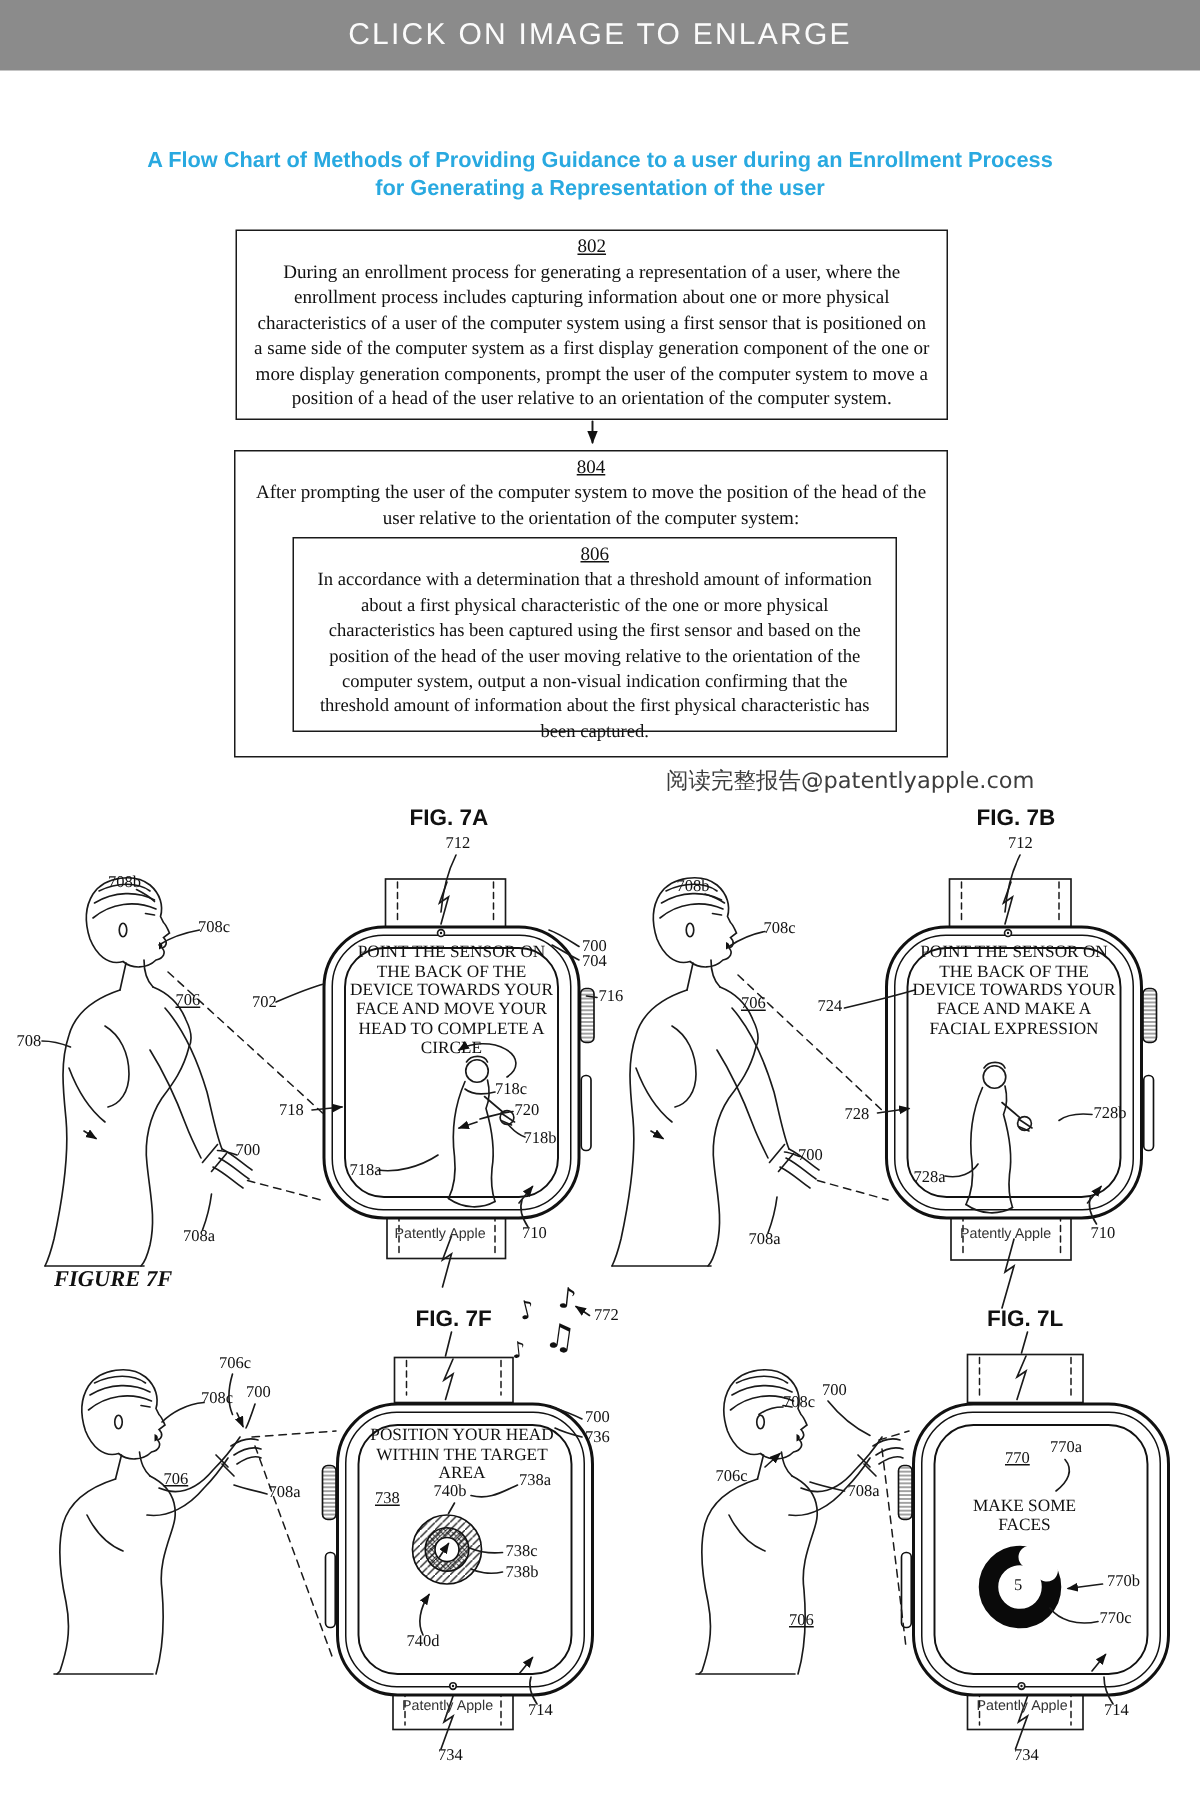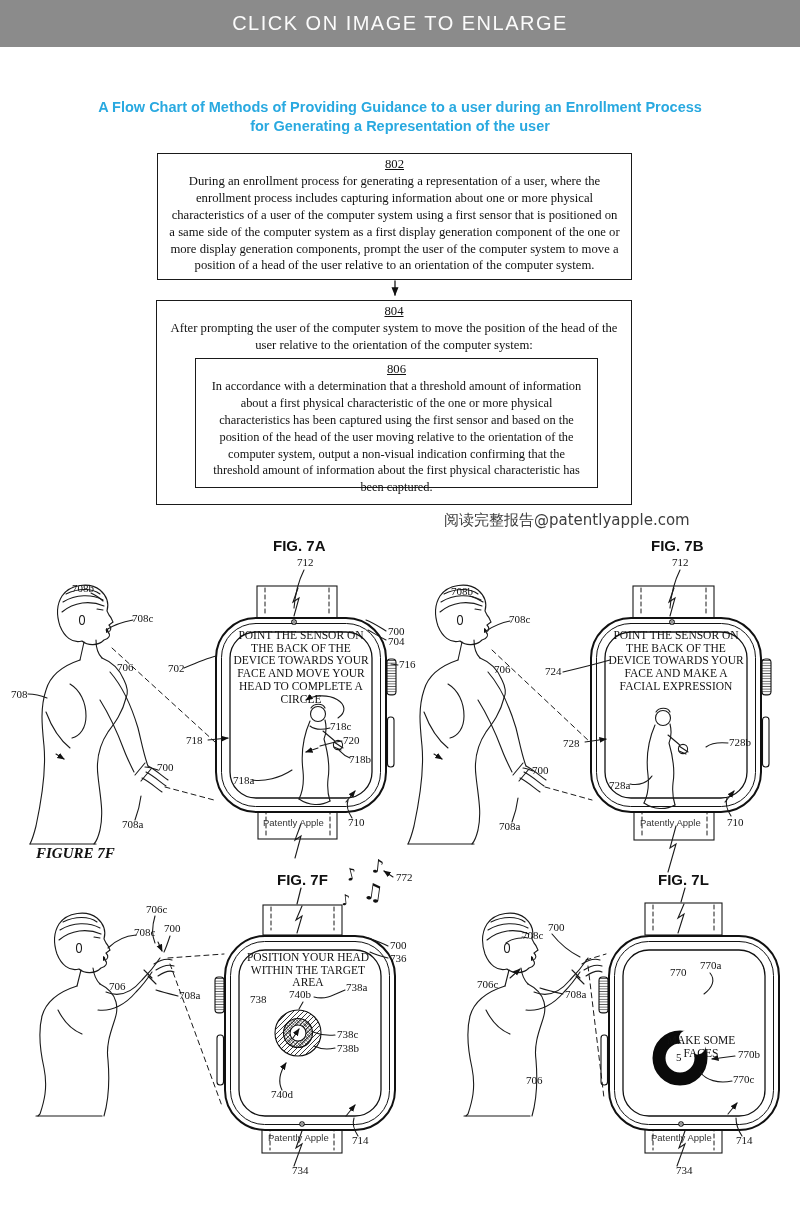--- a/index.html
+++ b/index.html
@@ -13,21 +13,21 @@
     font-weight:bold;font-size:14.5px;color:#29a9e0;}
   .box{position:absolute;border:1.5px solid #1a1a1a;background:#fff;text-align:center;
     font-size:12.7px;line-height:16.9px;color:#111;padding:2px 10px 0 10px;box-sizing:border-box;}
   .num{text-decoration:underline;}
   .watermark{position:absolute;left:428px;top:511px;font-family:"DejaVu Sans","Liberation Sans",sans-serif;
     font-size:15px;color:#3d3d3d;margin-left:16px;}
   .art{position:absolute;left:0;top:0;width:800px;height:1206px;}
   .ftitle{position:absolute;font-family:"Liberation Sans",sans-serif;font-weight:bold;font-size:15px;color:#111;white-space:nowrap;}
   .cap7f{position:absolute;left:36px;top:845px;font-weight:bold;font-style:italic;font-size:15px;color:#111;white-space:nowrap;}
   .rlbl{position:absolute;font-size:11px;color:#111;white-space:nowrap;}
-  .ul{}
+  .ul{text-decoration:underline;}
   .stext{position:absolute;text-align:center;font-size:11.5px;line-height:12.7px;color:#111;}
   .brand{position:absolute;font-family:"Liberation Sans",sans-serif;font-size:9.5px;color:#333;white-space:nowrap;}
   .note{position:absolute;font-family:"DejaVu Sans",sans-serif;color:#111;line-height:1;}
 </style>
 </head>
 <body>
 
 <div class="page">
 
   <div class="banner">
@@ -247,21 +247,21 @@
 
   <div class="ftitle" style="left:273px;top:537px;">FIG. 7A</div>
   <div class="ftitle" style="left:651px;top:537px;text-align:center;">FIG. 7B</div>
   <div class="ftitle" style="left:277px;top:871px;">FIG. 7F</div>
   <div class="ftitle" style="left:658px;top:871px;">FIG. 7L</div>
   <div class="cap7f">FIGURE 7F</div>
 
   <div class="stext" style="left:233px;top:629px;width:136px;">POINT THE SENSOR ON THE BACK OF THE DEVICE TOWARDS YOUR FACE AND MOVE YOUR HEAD TO COMPLETE A CIRCLE</div>
   <div class="stext" style="left:608px;top:629px;width:136px;">POINT THE SENSOR ON THE BACK OF THE DEVICE TOWARDS YOUR FACE AND MAKE A FACIAL EXPRESSION</div>
   <div class="stext" style="left:240px;top:951px;width:136px;">POSITION YOUR HEAD WITHIN THE TARGET AREA</div>
-  <div class="stext" style="left:660px;top:998px;width:82px;margin-top:36px;">MAKE SOME FACES</div>
+  <div class="stext" style="left:642px;top:998px;width:82px;">MAKE SOME FACES</div>
 
   <div class="brand" style="left:263px;top:817px;">Patently Apple</div>
   <div class="brand" style="left:640px;top:817px;">Patently Apple</div>
   <div class="brand" style="left:268px;top:1132px;">Patently Apple</div>
   <div class="brand" style="left:651px;top:1132px;">Patently Apple</div>
 
   <span class="note" style="left:346px;top:866px;font-size:17px;transform:rotate(-14deg);">♪</span>
   <span class="note" style="left:372px;top:857px;font-size:19px;transform:rotate(6deg);">♪</span>
   <span class="note" style="left:341px;top:893px;font-size:15px;transform:rotate(-6deg);">♪</span>
   <span class="note" style="left:363px;top:881px;font-size:23px;transform:rotate(8deg);">♫</span>

